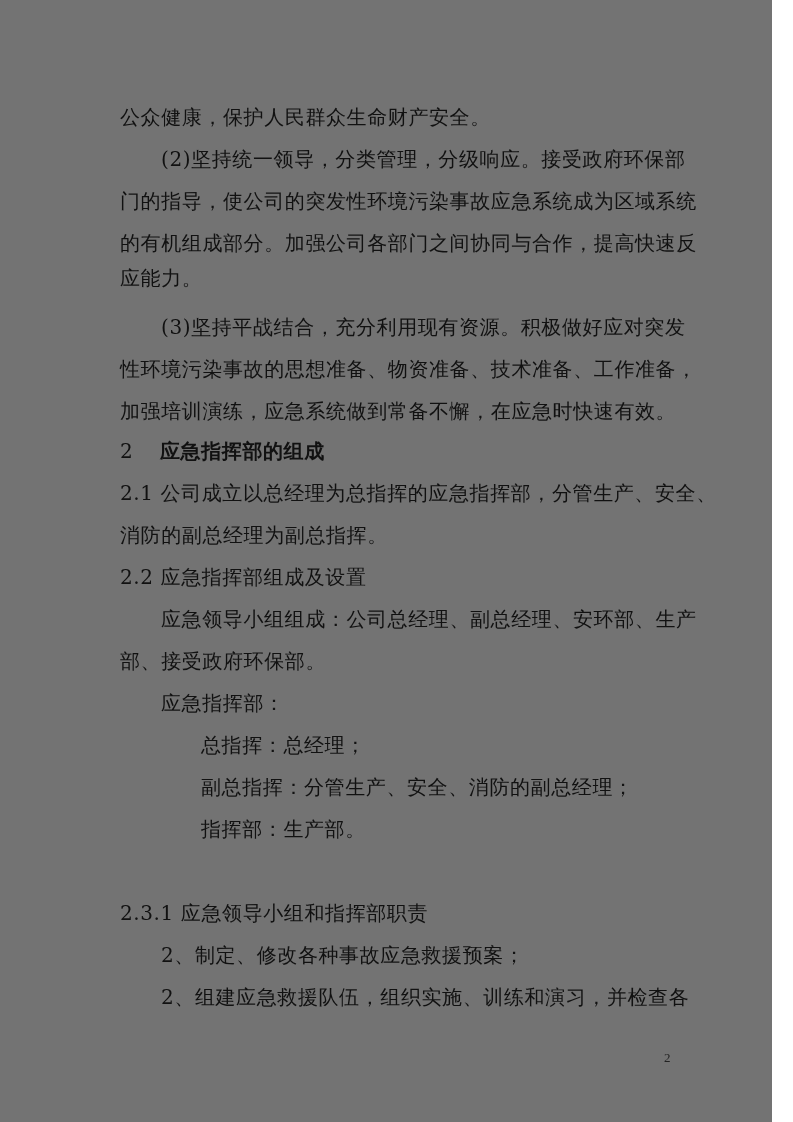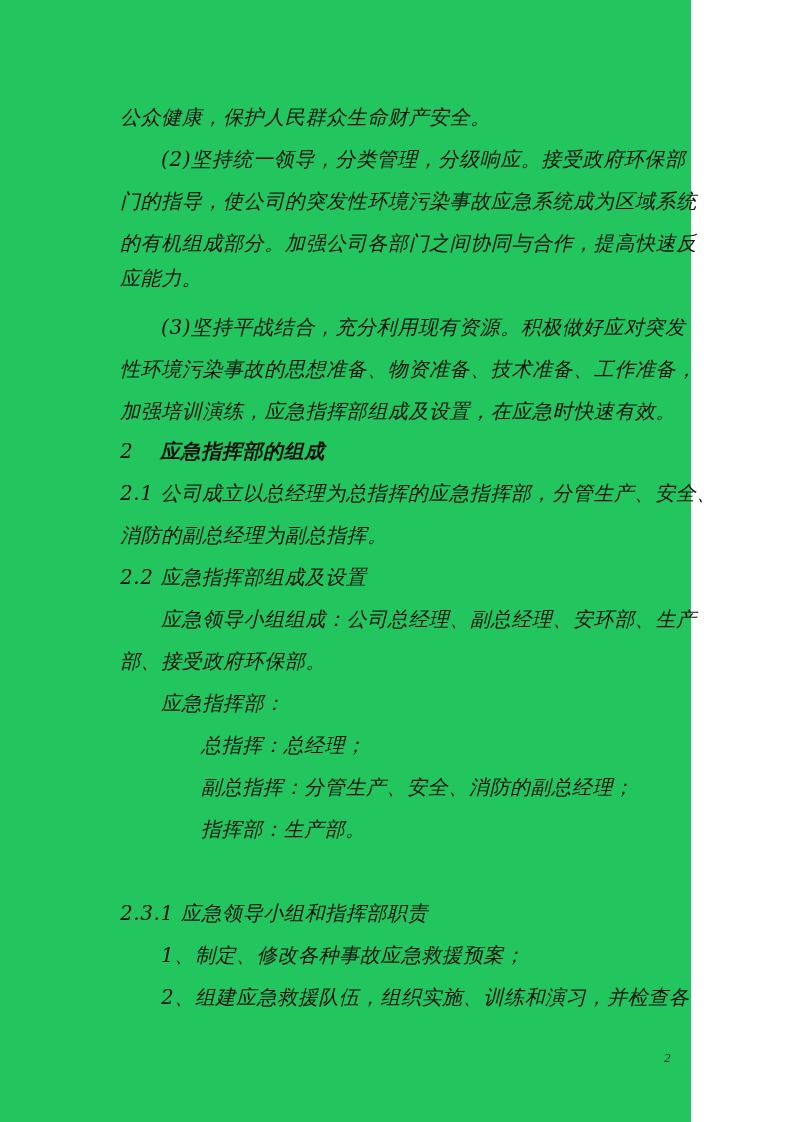--- a/index.html
+++ b/index.html
@@ -12,24 +12,23 @@
       height: 1122px;
       position: relative;
       overflow: hidden;
       font-family: "DejaVu Serif", "Liberation Serif", serif;
       color: #111111;
     }
     .page {
       position: absolute;
       left: 0;
       top: 0;
-      width: 691px;
+      width: 772px;
       height: 1122px;
-      background: #22c55e;
-      font-style: italic;
+      background: #737373;
     }
     .line {
       position: absolute;
       left: 120px;
       width: 560px;
       font-size: 20px;
       line-height: 24px;
       height: 24px;
       white-space: nowrap;
       letter-spacing: 0.6px;
@@ -66,33 +65,33 @@
 
 <div class="page">
 
   <div class="line" style="top:105px;">公众健康，保护人民群众生命财产安全。</div>
   <div class="line indent1 justify" style="top:147px;">(2)坚持统一领导，分类管理，分级响应。接受政府环保部</div>
   <div class="line justify" style="top:231px;">的有机组成部分。加强公司各部门之间协同与合作，提高快速反</div>
   <div class="line justify" style="top:189px;">门的指导，使公司的突发性环境污染事故应急系统成为区域系统</div>
   <div class="line" style="top:266px;">应能力。</div>
   <div class="line indent1 justify" style="top:315px;">(3)坚持平战结合，充分利用现有资源。积极做好应对突发</div>
   <div class="line justify" style="top:357px;">性环境污染事故的思想准备、物资准备、技术准备、工作准备，</div>
-  <div class="line" style="top:399px;">加强培训演练，应急指挥部组成及设置，在应急时快速有效。</div>
+  <div class="line" style="top:399px;">加强培训演练，应急系统做到常备不懈，在应急时快速有效。</div>
 
   <div class="line heading" style="top:439px;">
     <span class="num">2</span><span>应急指挥部的组成</span>
   </div>
 
   <div class="line justify" style="top:481px;">2.1 公司成立以总经理为总指挥的应急指挥部，分管生产、安全、</div>
   <div class="line" style="top:523px;">消防的副总经理为副总指挥。</div>
   <div class="line" style="top:565px;">2.2 应急指挥部组成及设置</div>
   <div class="line indent1 justify" style="top:607px;">应急领导小组组成：公司总经理、副总经理、安环部、生产</div>
   <div class="line" style="top:649px;">部、接受政府环保部。</div>
   <div class="line indent1" style="top:691px;">应急指挥部：</div>
   <div class="line indent2" style="top:733px;">总指挥：总经理；</div>
   <div class="line indent2" style="top:775px;">副总指挥：分管生产、安全、消防的副总经理；</div>
   <div class="line indent2" style="top:817px;">指挥部：生产部。</div>
   <div class="line" style="top:901px;">2.3.1 应急领导小组和指挥部职责</div>
-  <div class="line indent1" style="top:943px;">1、制定、修改各种事故应急救援预案；</div>
+  <div class="line indent1" style="top:943px;">2、制定、修改各种事故应急救援预案；</div>
   <div class="line indent1 justify" style="top:985px;">2、组建应急救援队伍，组织实施、训练和演习，并检查各</div>
 
   <div class="page-number">2</div>
 </div>
 
 </body></html>

